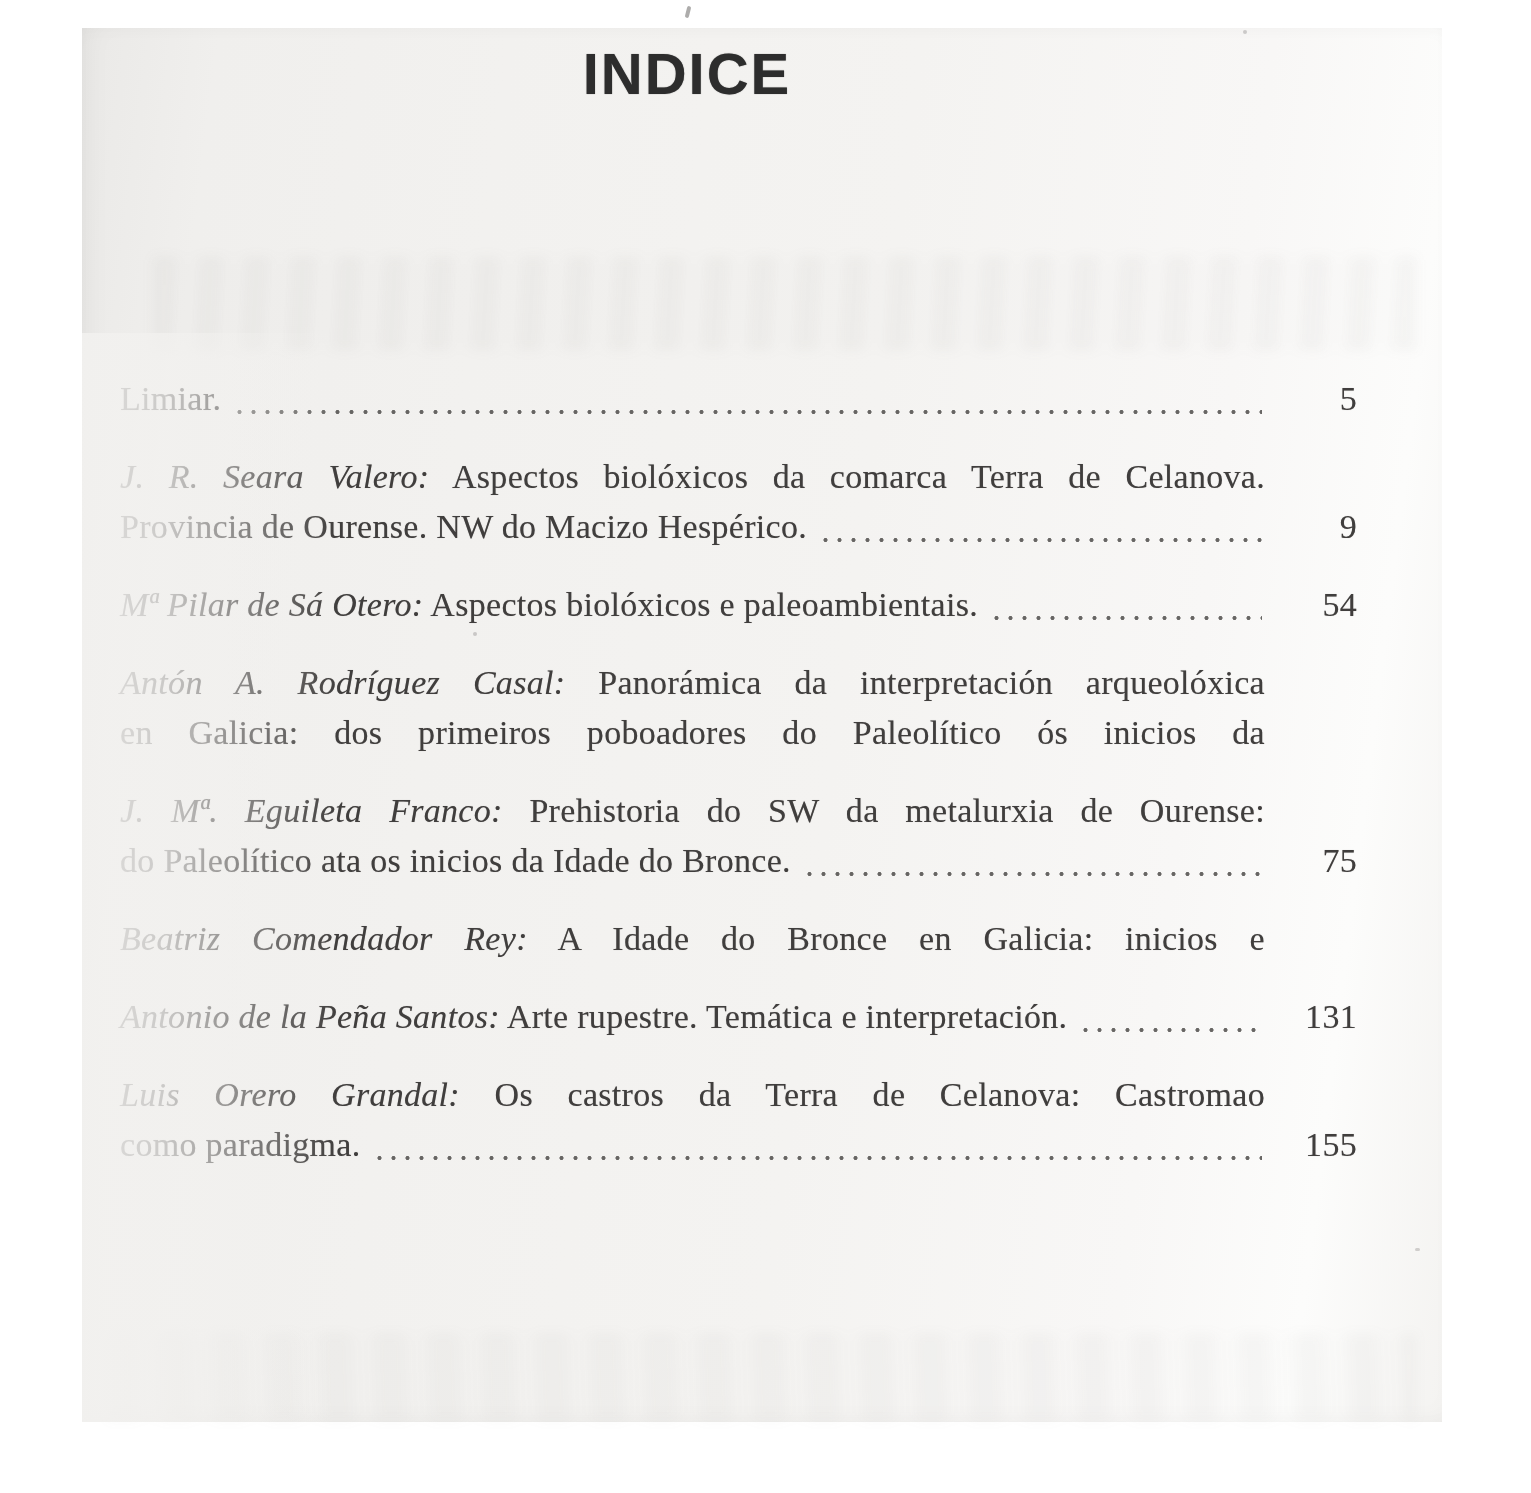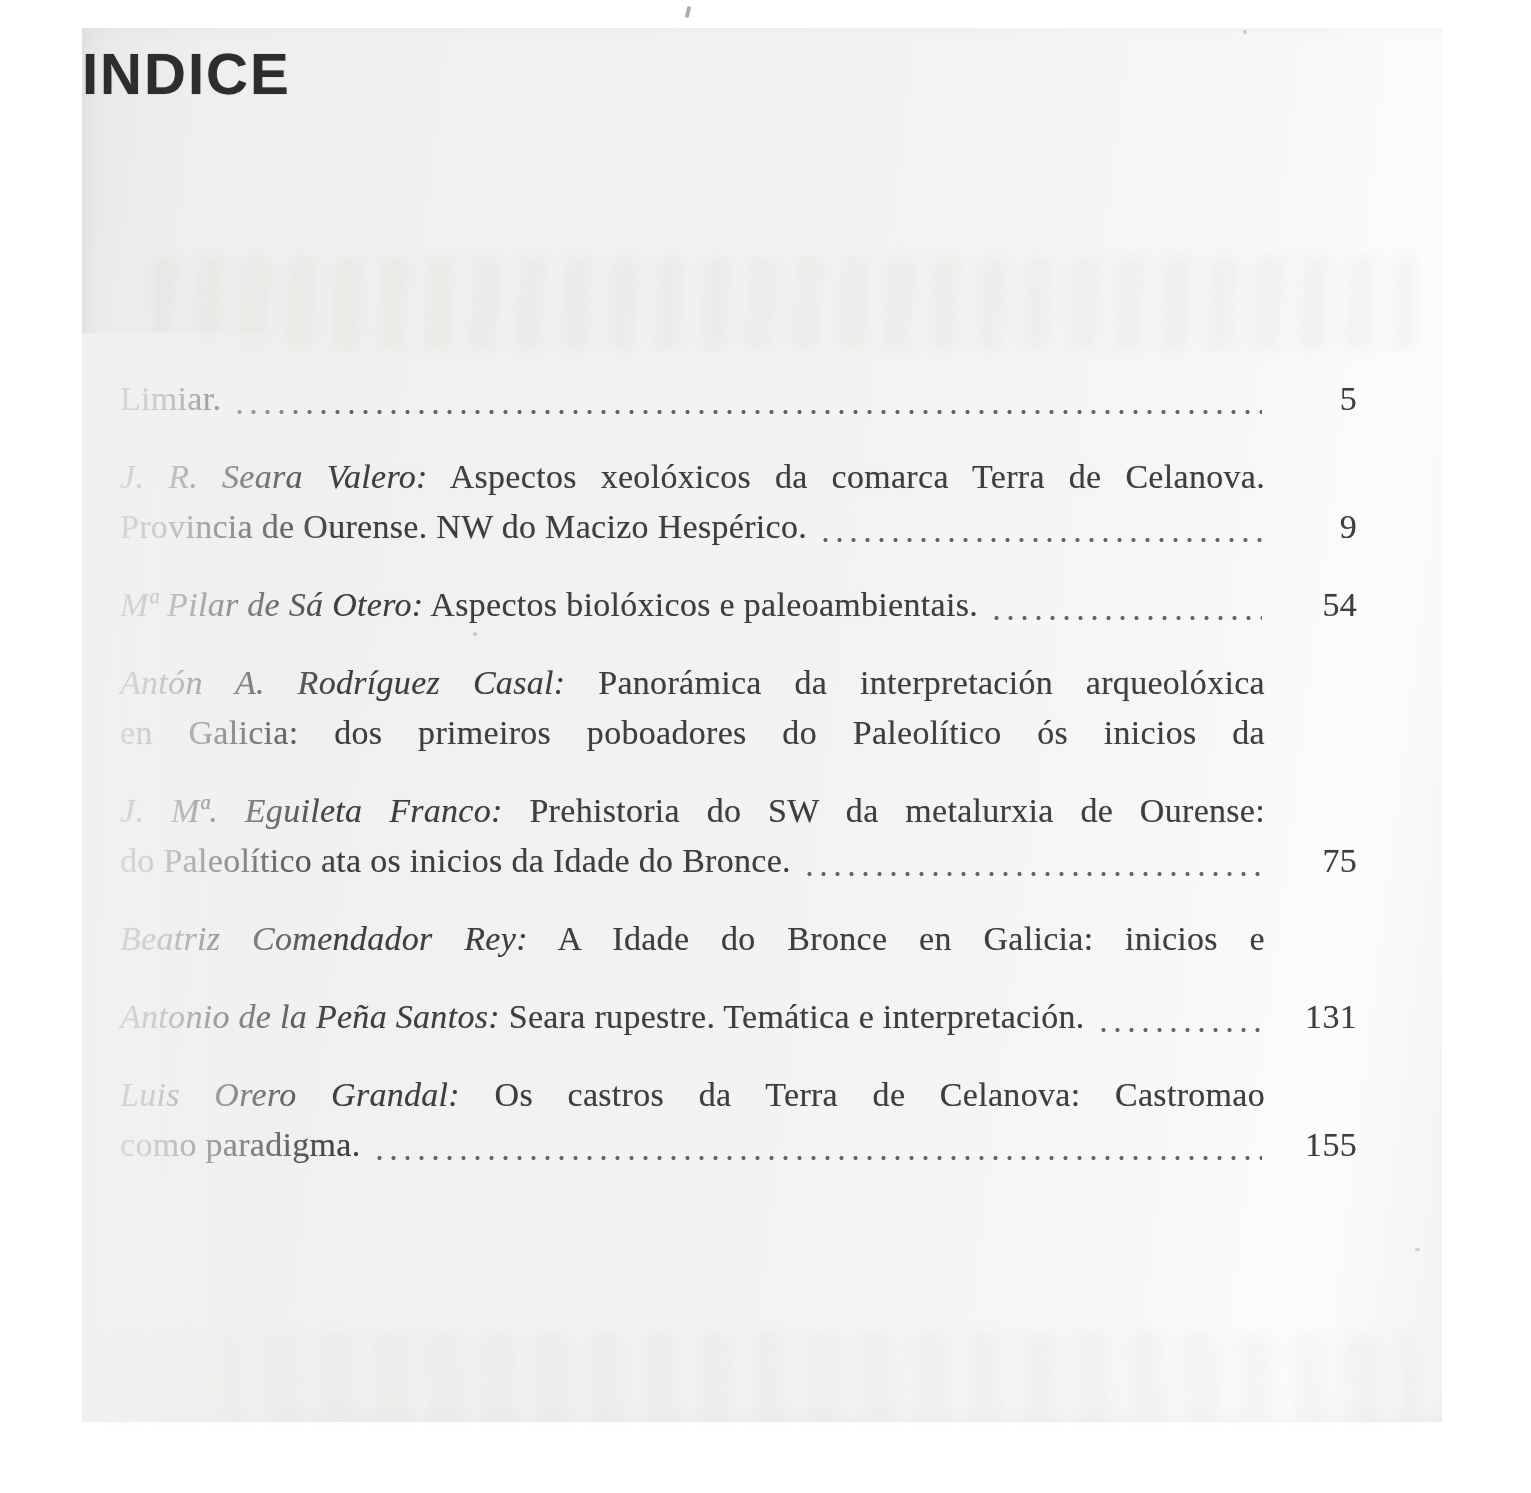--- a/index.html
+++ b/index.html
@@ -28,21 +28,21 @@
       inset 16px 0 32px -16px rgba(0,0,0,0.06),
       inset 0 -12px 28px -14px rgba(0,0,0,0.04),
       inset 0 10px 24px -14px rgba(0,0,0,0.03);
   }
 
   .page-title {
     position: absolute;
     top: 12px;
     left: 0;
     width: 1210px;
-    text-align: left;
+    text-align: center;
     font-family: "Liberation Sans", sans-serif;
     font-weight: bold;
     font-size: 58px;
     letter-spacing: 2px;
     color: #2d2d2d;
     text-shadow: 0 0 1px rgba(45,45,45,0.6);
   }
 
   .toc {
     position: absolute;
@@ -145,21 +145,21 @@
 
     <div class="toc">
         <div class="entry">
           <div class="line line-last">
             <span class="lt"><span>Limiar.</span></span>
             <span class="leader"></span>
             <span class="pagenum">5</span>
           </div>
         </div>
         <div class="entry">
-          <div class="line line-full"><span class="lt"><span class="author">J. R. Seara Valero:</span> <span>Aspectos xeolóxicos da comarca Terra de Celanova.</span></span></div>
+          <div class="line line-full"><span class="lt"><span class="author">J. R. Seara Valero:</span> <span>Aspectos biolóxicos da comarca Terra de Celanova.</span></span></div>
           <div class="line line-last">
             <span class="lt"><span>Provincia de Ourense. NW do Macizo Hespérico.</span></span>
             <span class="leader"></span>
             <span class="pagenum">9</span>
           </div>
         </div>
         <div class="entry">
           <div class="line line-last">
             <span class="lt"><span class="author">Mª Pilar de Sá Otero:</span> <span>Aspectos biolóxicos e paleoambientais.</span></span>
             <span class="leader"></span>
@@ -176,21 +176,21 @@
             <span class="lt"><span>do Paleolítico ata os inicios da Idade do Bronce.</span></span>
             <span class="leader"></span>
             <span class="pagenum">75</span>
           </div>
         </div>
         <div class="entry">
           <div class="line line-full"><span class="lt"><span class="author">Beatriz Comendador Rey:</span> <span>A Idade do Bronce en Galicia: inicios e</span></span></div>
         </div>
         <div class="entry">
           <div class="line line-last">
-            <span class="lt"><span class="author">Antonio de la Peña Santos:</span> <span>Seara rupestre. Temática e interpretación.</span></span>
+            <span class="lt"><span class="author">Antonio de la Peña Santos:</span> <span>Arte rupestre. Temática e interpretación.</span></span>
             <span class="leader"></span>
             <span class="pagenum">131</span>
           </div>
         </div>
         <div class="entry">
           <div class="line line-full"><span class="lt"><span class="author">Luis Orero Grandal:</span> <span>Os castros da Terra de Celanova: Castromao</span></span></div>
           <div class="line line-last">
             <span class="lt"><span>como paradigma.</span></span>
             <span class="leader"></span>
             <span class="pagenum">155</span>

